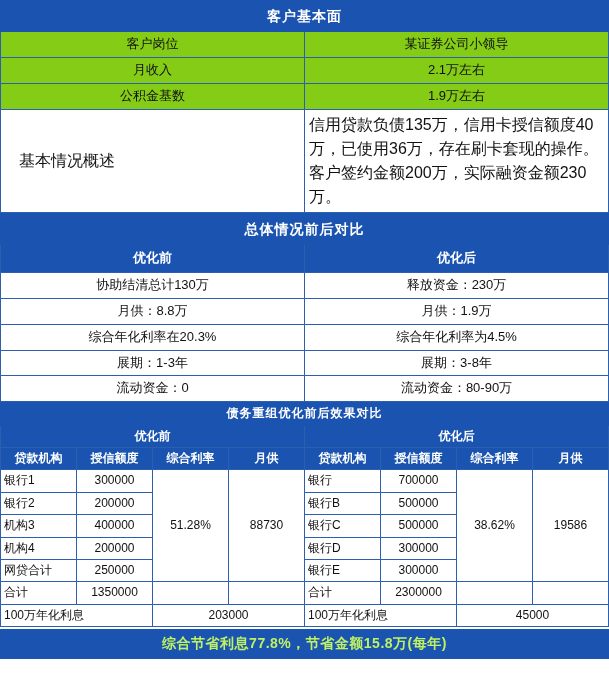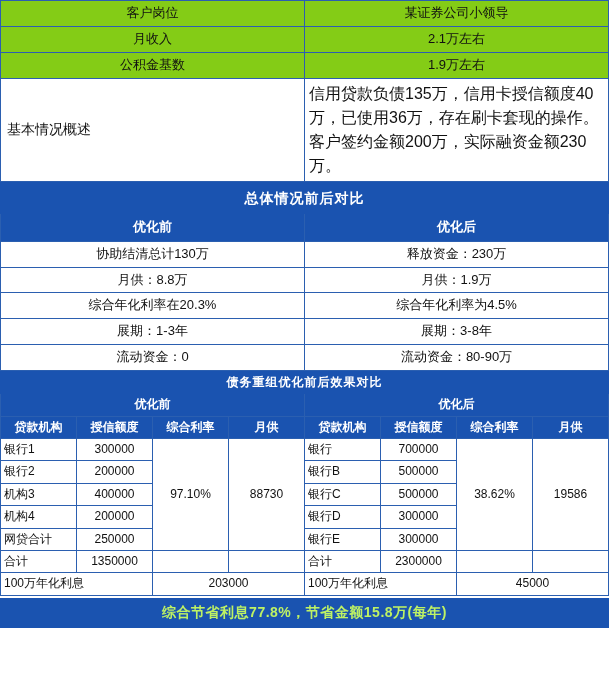--- a/index.html
+++ b/index.html
@@ -50,23 +50,23 @@
     font-size: 13px;
     text-align: center;
     border: 1px solid #2b5fb0;
     padding: 4px;
   }
   .lbl {
     background: #84cc16;
   }
   .desc-label {
     background: #ffffff;
-    font-size: 14px;
+    font-size: 16px;
     text-align: left;
-    padding-left: 6px;
+    padding-left: 18px;
     white-space: nowrap;
   }
   .desc-text {
     background: #ffffff;
     text-align: left;
     font-size: 16px;
     line-height: 1.5;
     padding: 3px 4px;
   }
   .tight td { padding: 2px 3px; font-size: 12px; }
@@ -83,20 +83,23 @@
   .spacer { height: 2px; background: #ffffff; }
   .nowrapcell { white-space: nowrap; }
 </style>
 </head>
 <body>
 
 <div class="page">
 
   <table>
     <tbody>
+        <tr>
+      <td class="band" colspan="2">客户基本面</td>
+    </tr>
     <tr>
       <td class="lbl" style="width:50%">客户岗位</td>
       <td class="lbl" style="width:50%">某证券公司小领导</td>
     </tr>
     <tr>
       <td class="lbl">月收入</td>
       <td class="lbl">2.1万左右</td>
     </tr>
     <tr>
       <td class="lbl">公积金基数</td>
@@ -157,21 +160,21 @@
       <td class="subband" style="width:12%">月供</td>
       <td class="subband" style="width:13%">贷款机构</td>
       <td class="subband" style="width:13%">授信额度</td>
       <td class="subband" style="width:12%">综合利率</td>
       <td class="subband" style="width:12%">月供</td>
     </tr>
 
     <tr>
       <td class="leftcell">银行1</td>
       <td>300000</td>
-      <td rowspan="5">97.10%</td>
+      <td rowspan="5">51.28%</td>
       <td rowspan="5">88730</td>
       <td class="leftcell">银行</td>
       <td>700000</td>
       <td rowspan="5">38.62%</td>
       <td rowspan="5">19586</td>
     </tr>
     <tr>
       <td class="leftcell">银行2</td>
       <td>200000</td>
       <td class="leftcell">银行B</td>

